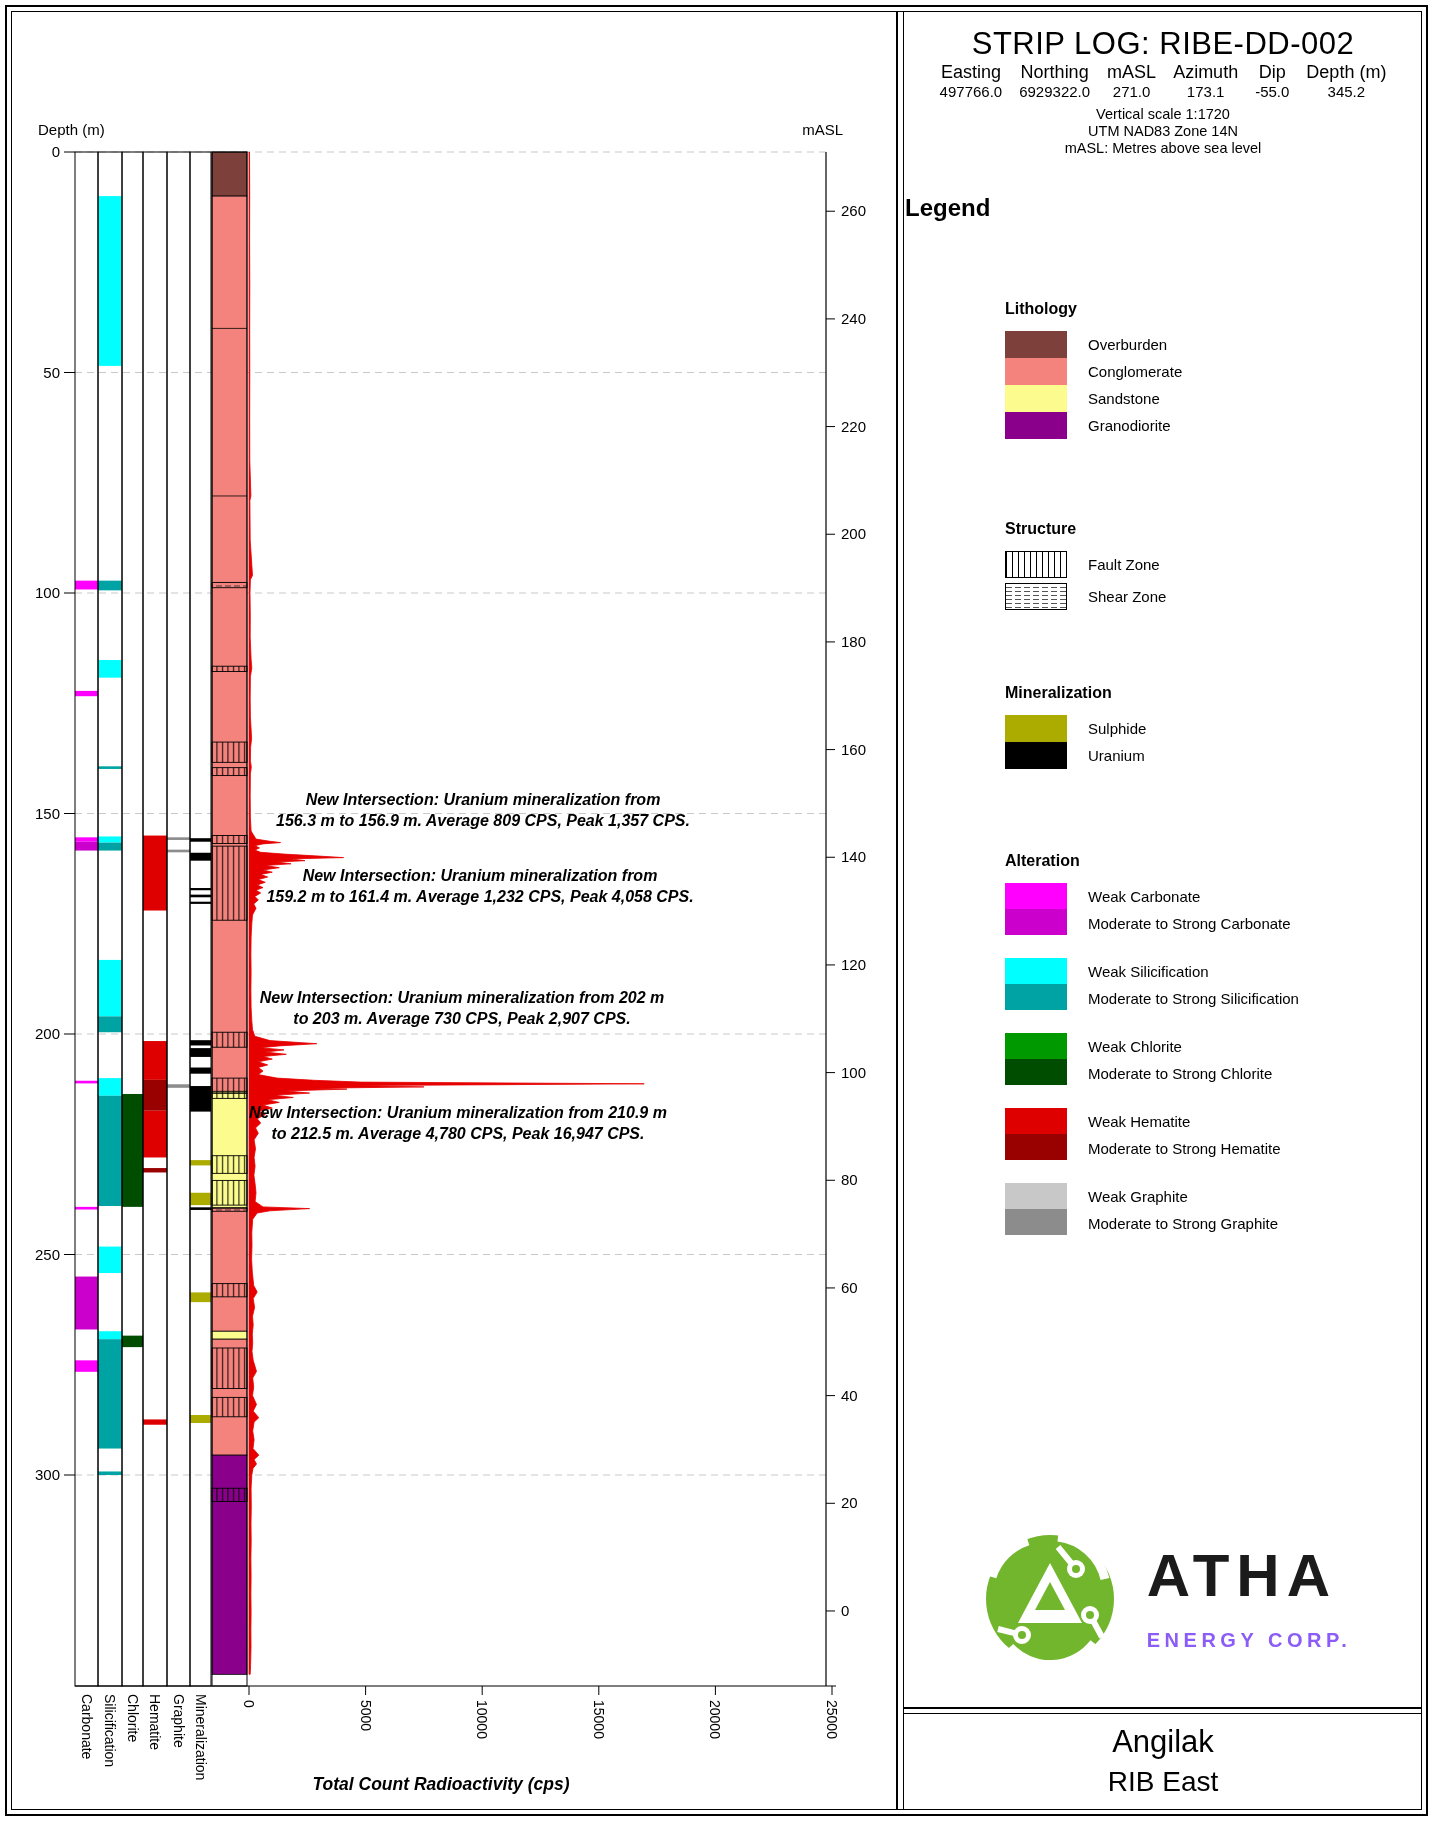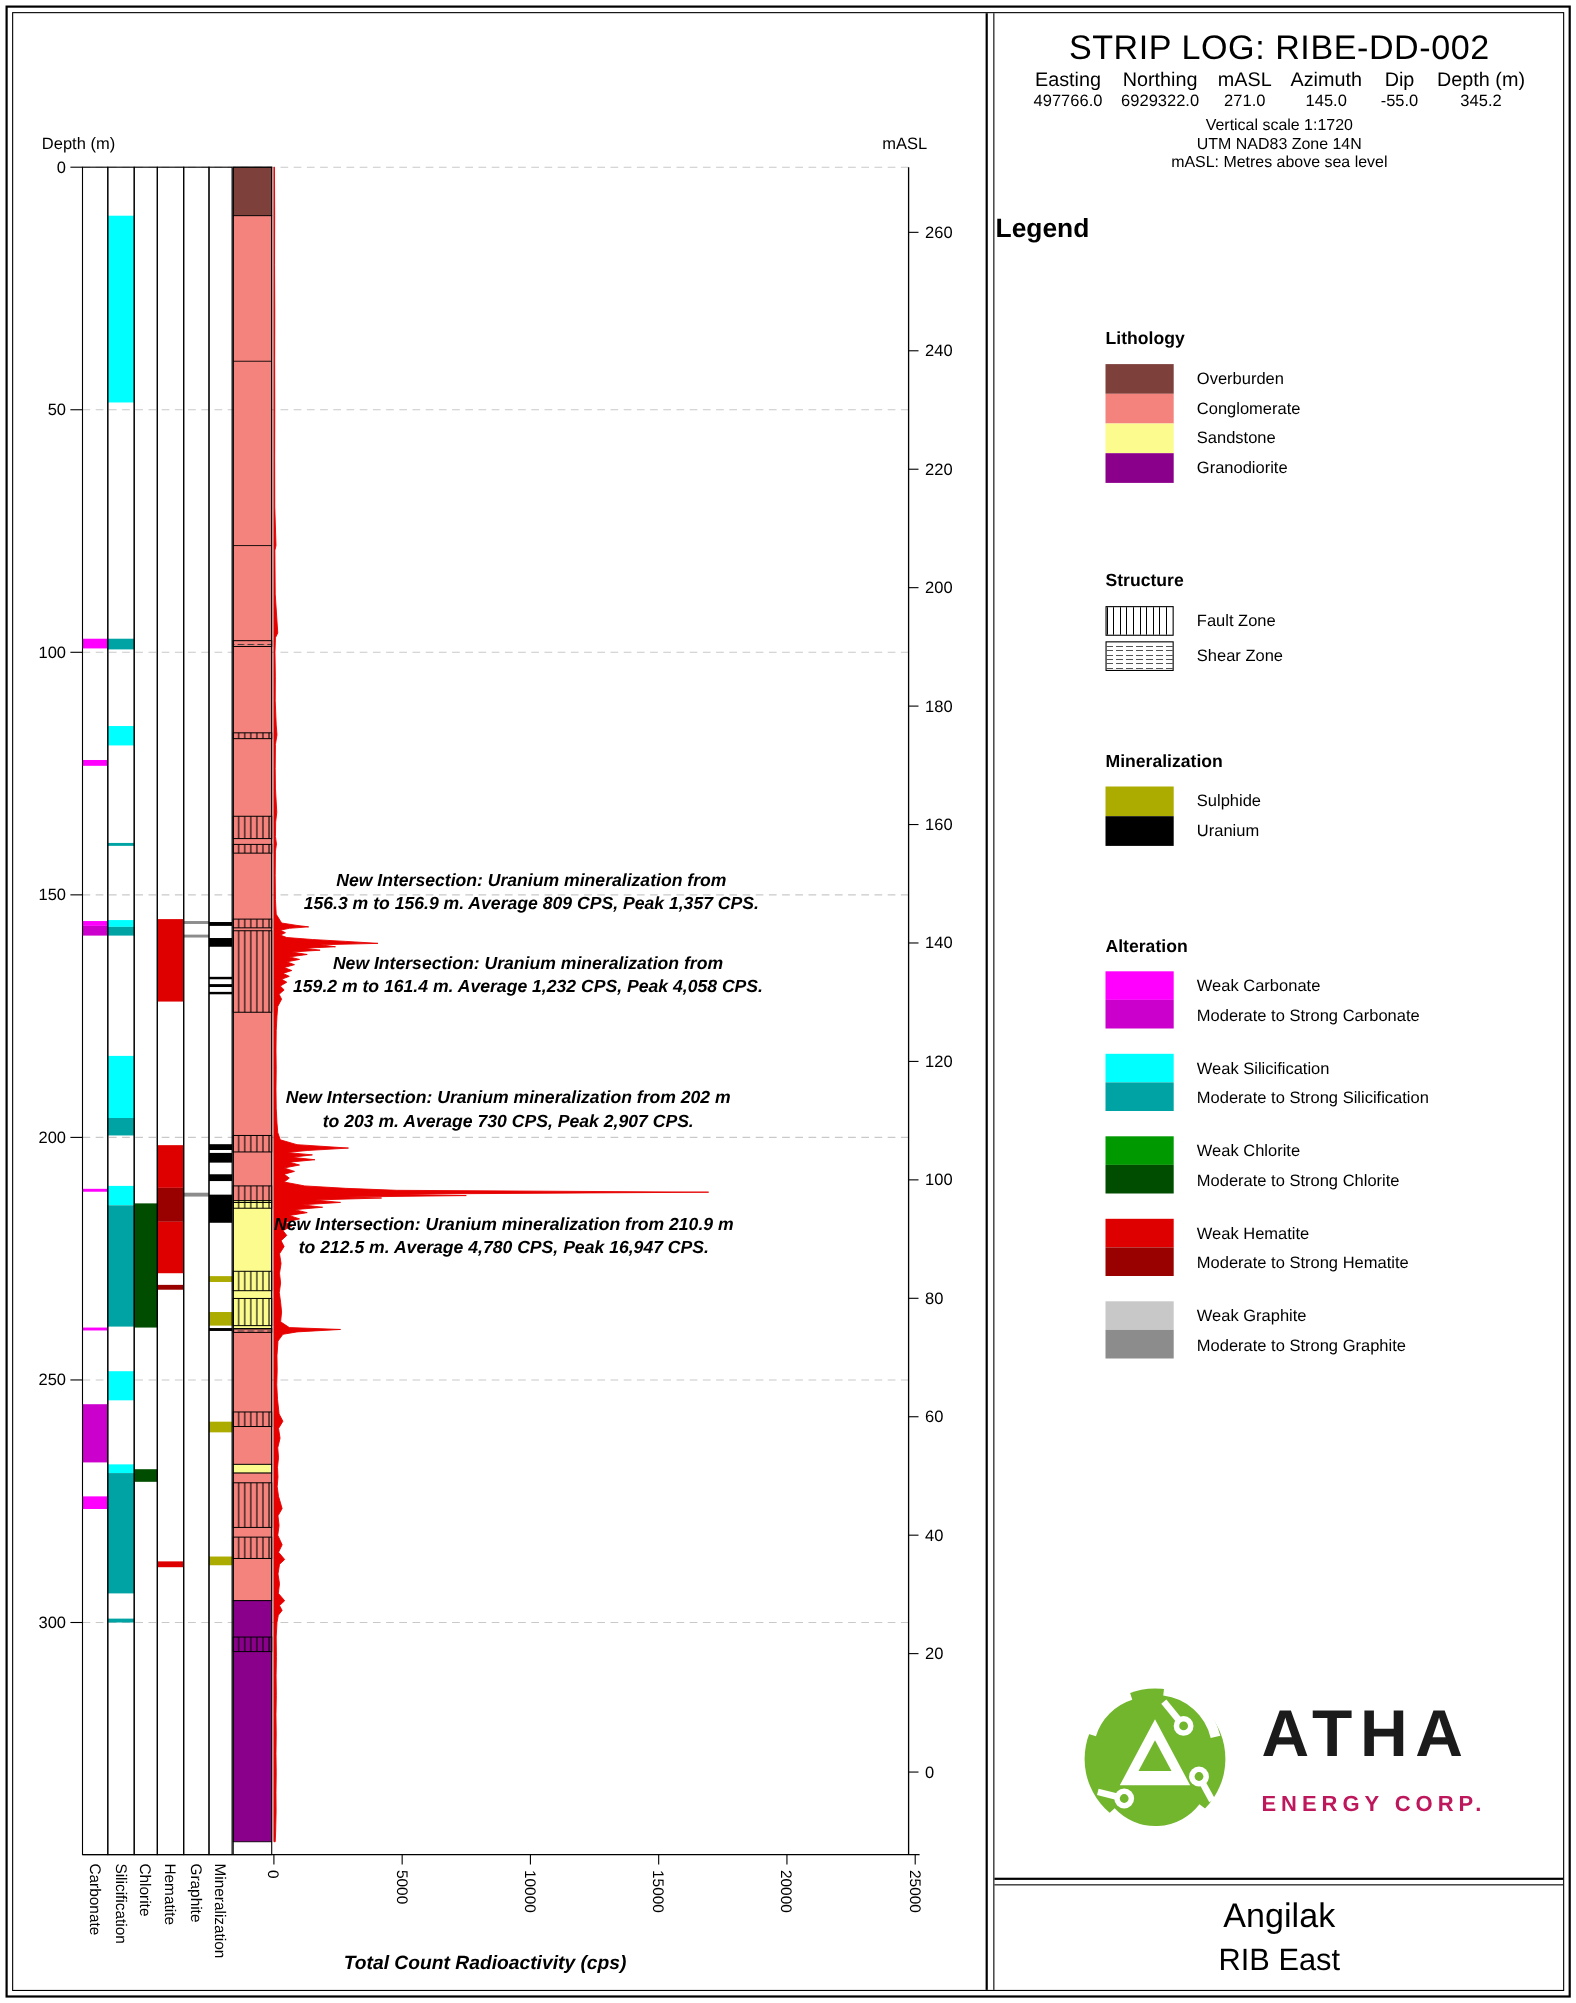--- a/index.html
+++ b/index.html
@@ -33,21 +33,21 @@
   .apair{position:relative;height:75px;}
   .aw,.as{position:absolute;left:0;width:62px;height:26px;}
   .aw{top:0;} .as{top:26px;}
   .al1,.al2{position:absolute;left:83px;font-size:15px;white-space:nowrap;}
   .al1{top:5px;} .al2{top:32px;}
   .lline{display:inline-block;width:60px;height:2px;background:#b06050;flex:0 0 60px;margin-left:2px;}
   
   .logo{position:absolute;top:1512px;left:0;width:100%;display:flex;justify-content:center;align-items:center;gap:22px;}
   .logotext{display:flex;flex-direction:column;}
   .logoname{font-size:60px;font-weight:600;letter-spacing:7px;color:#1b1b1b;line-height:58px;}
-  .logosub{font-size:20px;font-weight:600;letter-spacing:4.5px;color:#be185d;margin-top:24px;}
+  .logosub{font-size:20px;font-weight:600;letter-spacing:4.5px;color:#8b5cf6;margin-top:24px;}
   
   .hdiv1{position:absolute;left:904px;top:1707px;width:517px;height:1.5px;background:#000;z-index:2;}
   .hdiv2{position:absolute;left:904px;top:1713px;width:517px;height:1px;background:#000;z-index:2;}
   .fpanel{position:absolute;left:905px;top:1714px;width:516px;height:94px;z-index:2;text-align:center;}
   .fproject{font-size:31px;margin-top:10px;}
   .farea{font-size:28px;margin-top:6px;}
   
   .axlab{font:15px "Liberation Sans",sans-serif;}
   .tick{font:15px "Liberation Sans",sans-serif;}
   .tickv{font:14px "Liberation Sans",sans-serif;}
@@ -249,21 +249,21 @@
         <div class="hfield">
           <div class="hlabel">Northing</div>
           <div class="hvalue">6929322.0</div>
         </div>
         <div class="hfield">
           <div class="hlabel">mASL</div>
           <div class="hvalue">271.0</div>
         </div>
         <div class="hfield">
           <div class="hlabel">Azimuth</div>
-          <div class="hvalue">145.0</div>
+          <div class="hvalue">173.1</div>
         </div>
         <div class="hfield">
           <div class="hlabel">Dip</div>
           <div class="hvalue">-55.0</div>
         </div>
         <div class="hfield">
           <div class="hlabel">Depth (m)</div>
           <div class="hvalue">345.2</div>
         </div>
       </div>

